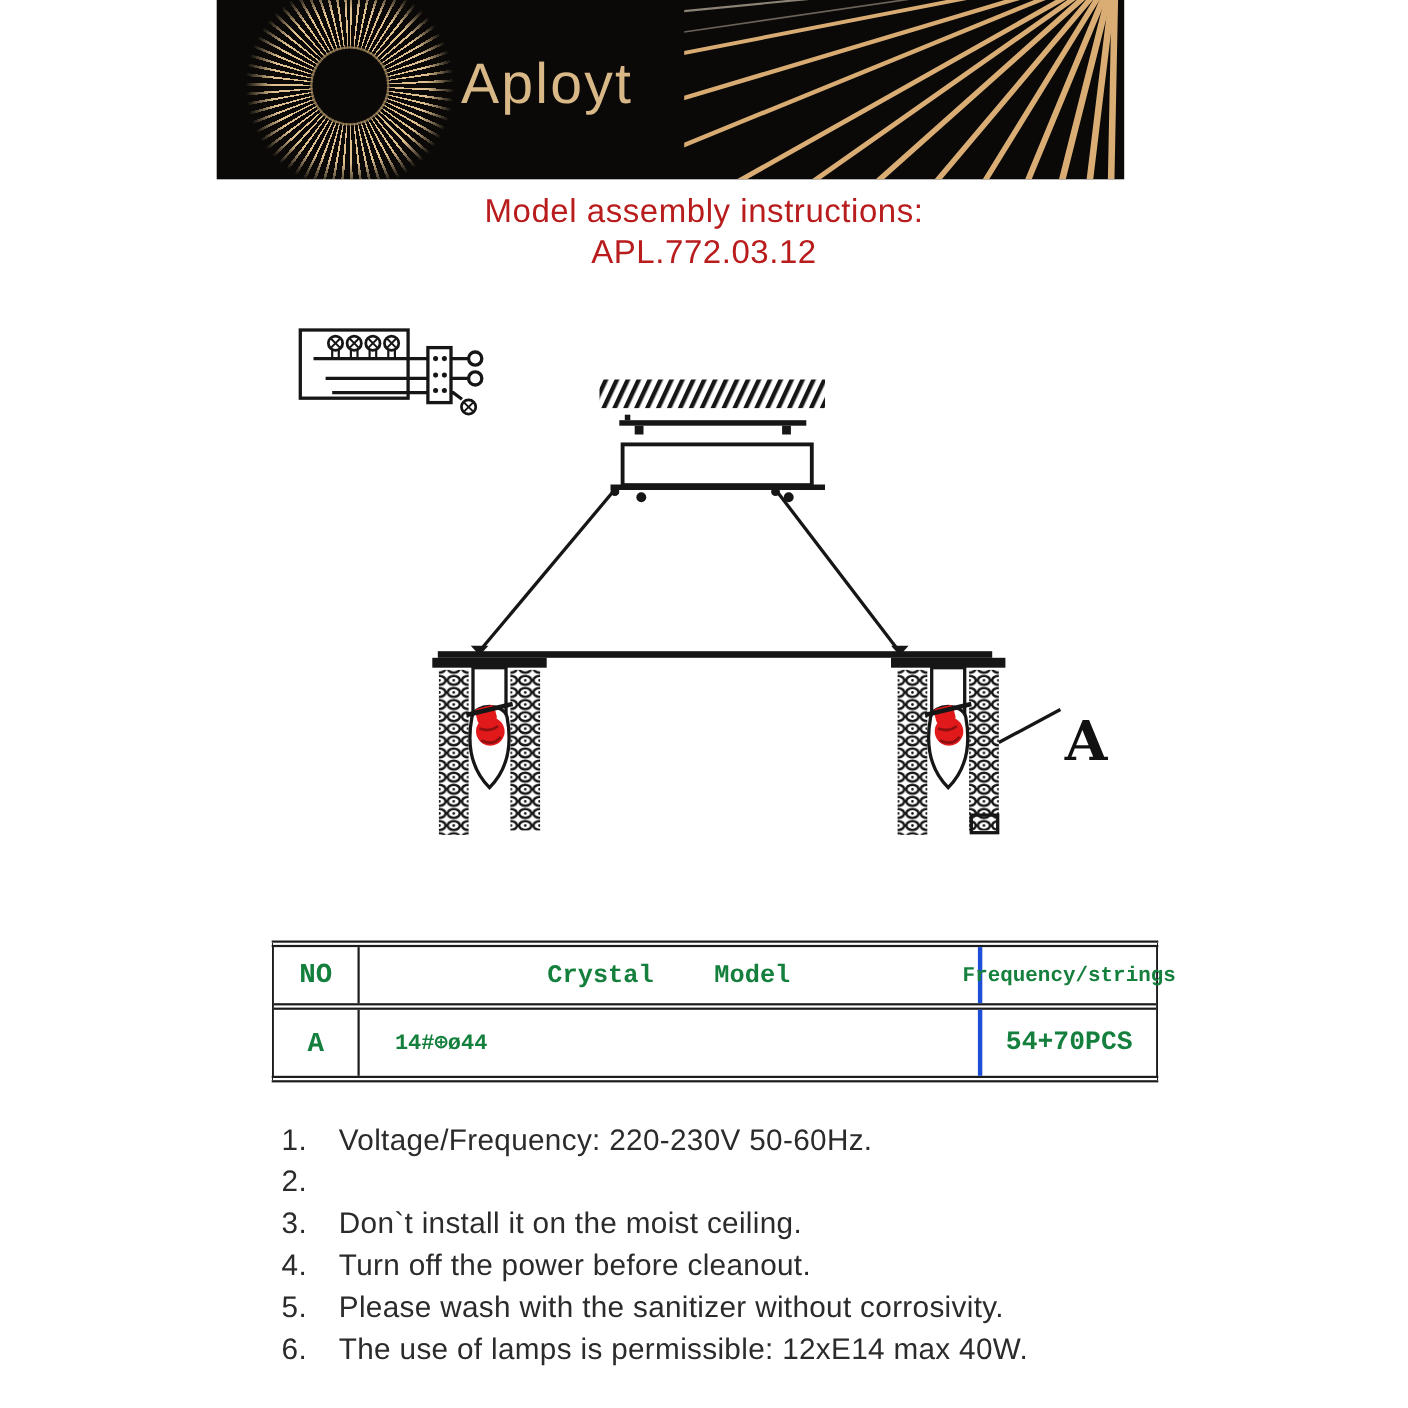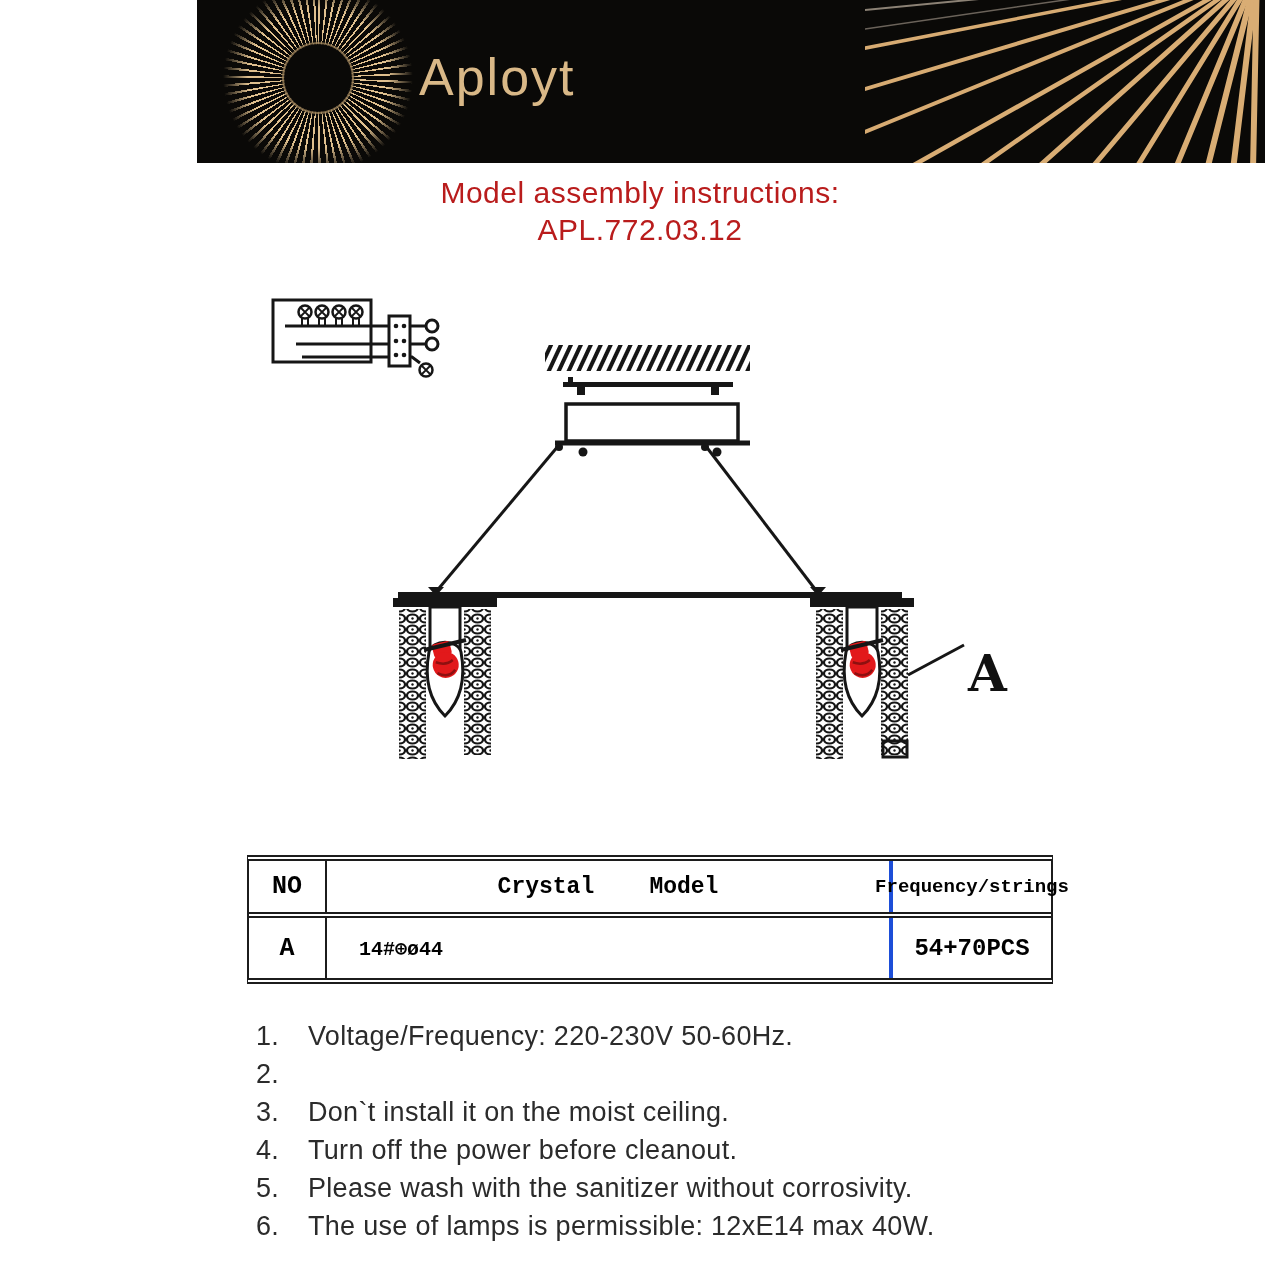--- a/index.html
+++ b/index.html
@@ -2,21 +2,21 @@
 <html><head>
 <meta charset="utf-8">
 <style>
   html,body{margin:0;padding:0;}
   body{
     width:1280px;height:1280px;position:relative;background:#ffffff;
     font-family:"Liberation Sans", sans-serif;overflow:hidden;
   }
   
   .banner{
-    position:absolute;left:197px;top:0;width:1068px;height:163px;
+    position:absolute;left:197px;top:0;width:825px;height:163px;
     background:#0a0907;overflow:hidden;
   }
   .sunburst{
     position:absolute;left:25px;top:-18px;width:192px;height:192px;border-radius:50%;
     background:repeating-conic-gradient(rgba(235,202,150,0.95) 0deg 1.6deg, rgba(235,202,150,0) 1.6deg 5.4deg);
     -webkit-mask:radial-gradient(circle, rgba(0,0,0,0) 0 33px, #000 38px 70px, rgba(0,0,0,0) 95px);
     mask:radial-gradient(circle, rgba(0,0,0,0) 0 33px, #000 38px 70px, rgba(0,0,0,0) 95px);
   }
   .sunburst-ring{
     position:absolute;left:85px;top:42px;width:72px;height:72px;border-radius:50%;
@@ -39,21 +39,21 @@
     position:absolute;left:247px;top:855px;width:806px;box-sizing:border-box;
     border-top:6px double #1c1c1c;border-bottom:6px double #1c1c1c;
     border-left:2px solid #1c1c1c;border-right:2px solid #1c1c1c;
     background:#fff;
   }
   .t-row{display:flex;}
   .t-head{height:51px;border-bottom:6px double #1c1c1c;}
   .t-body{height:60px;}
   .t-cell{
     display:flex;align-items:center;justify-content:center;
-    font-family:"Liberation Mono", monospace;font-weight:bold;color:#000000;
+    font-family:"Liberation Mono", monospace;font-weight:bold;color:#15803d;
   }
   .c-no{width:76px;border-right:2px solid #1c1c1c;font-size:25px;}
   .c-model{flex:1;border-right:4px solid #1d4ed8;font-size:23px;white-space:pre;}
   .c-qty{width:158px;font-size:19px;white-space:pre;}
   .t-body .c-model{justify-content:flex-start;padding-left:32px;font-size:20px;}
   .t-body .c-qty{font-size:24px;}
   
   .instructions{
     position:absolute;left:256px;top:1022px;display:flex;flex-direction:column;gap:9px;
     color:#2b2b2b;font-size:27px;line-height:29px;letter-spacing:0.3px;

